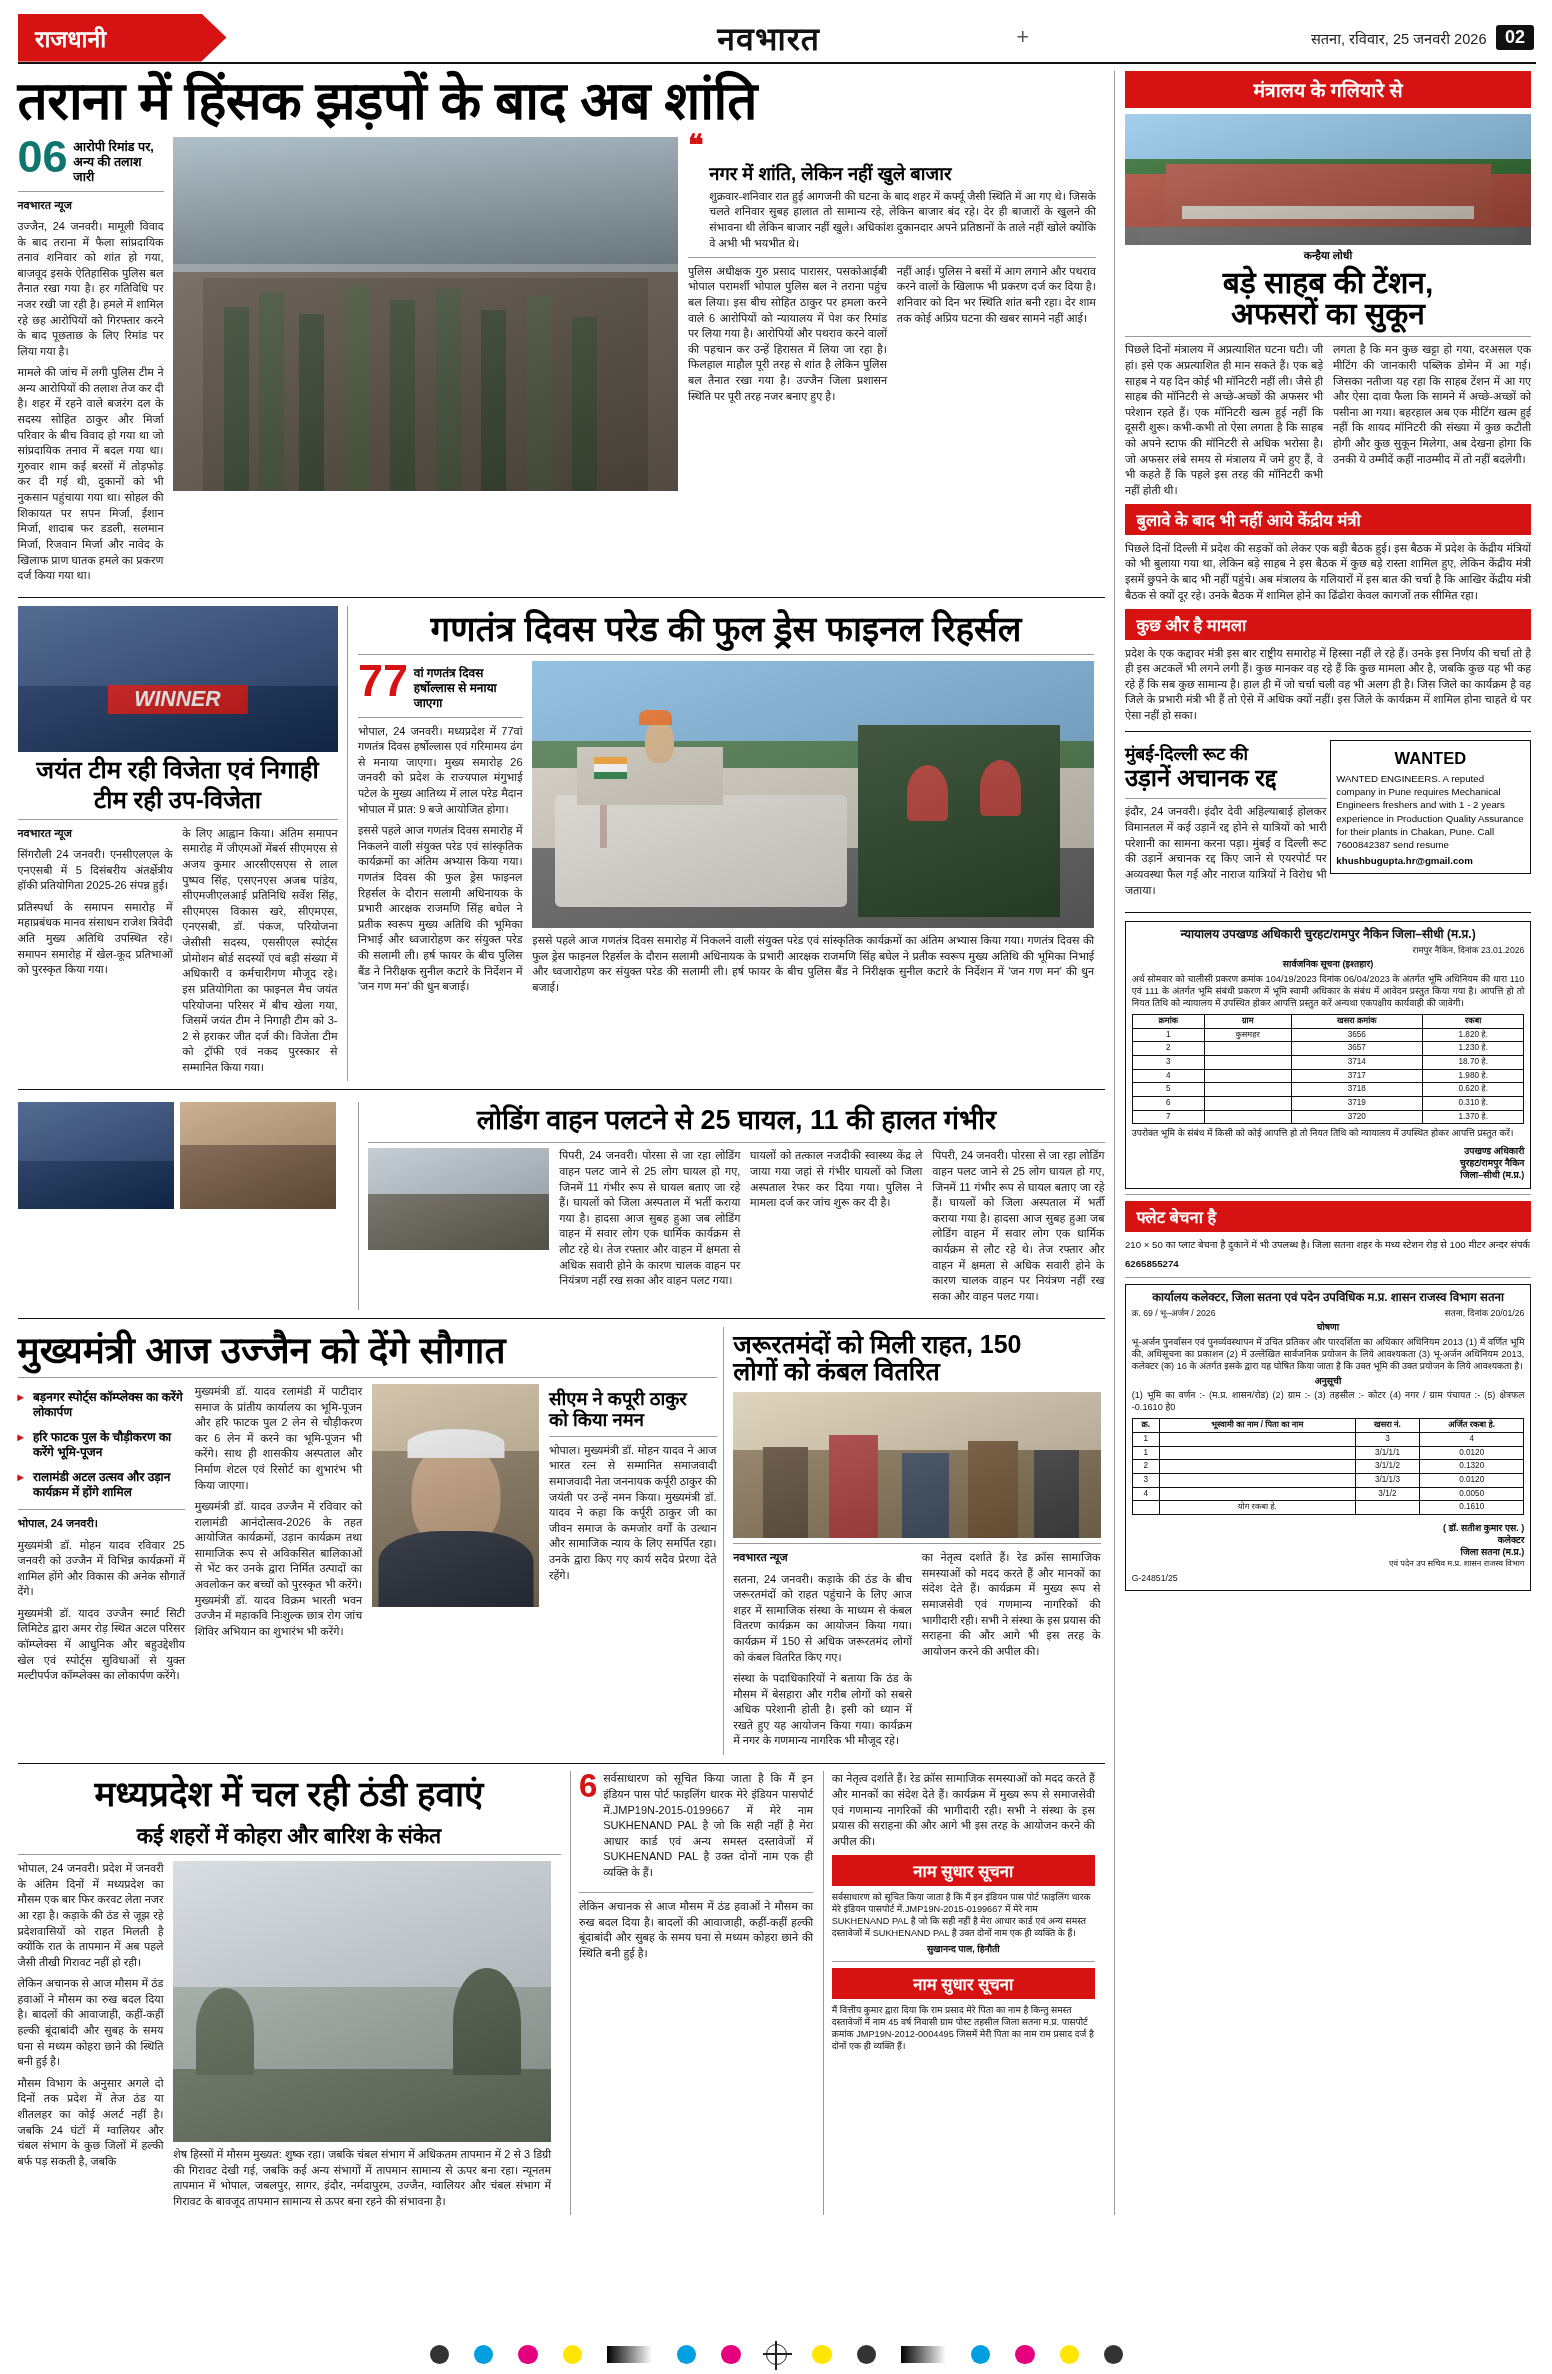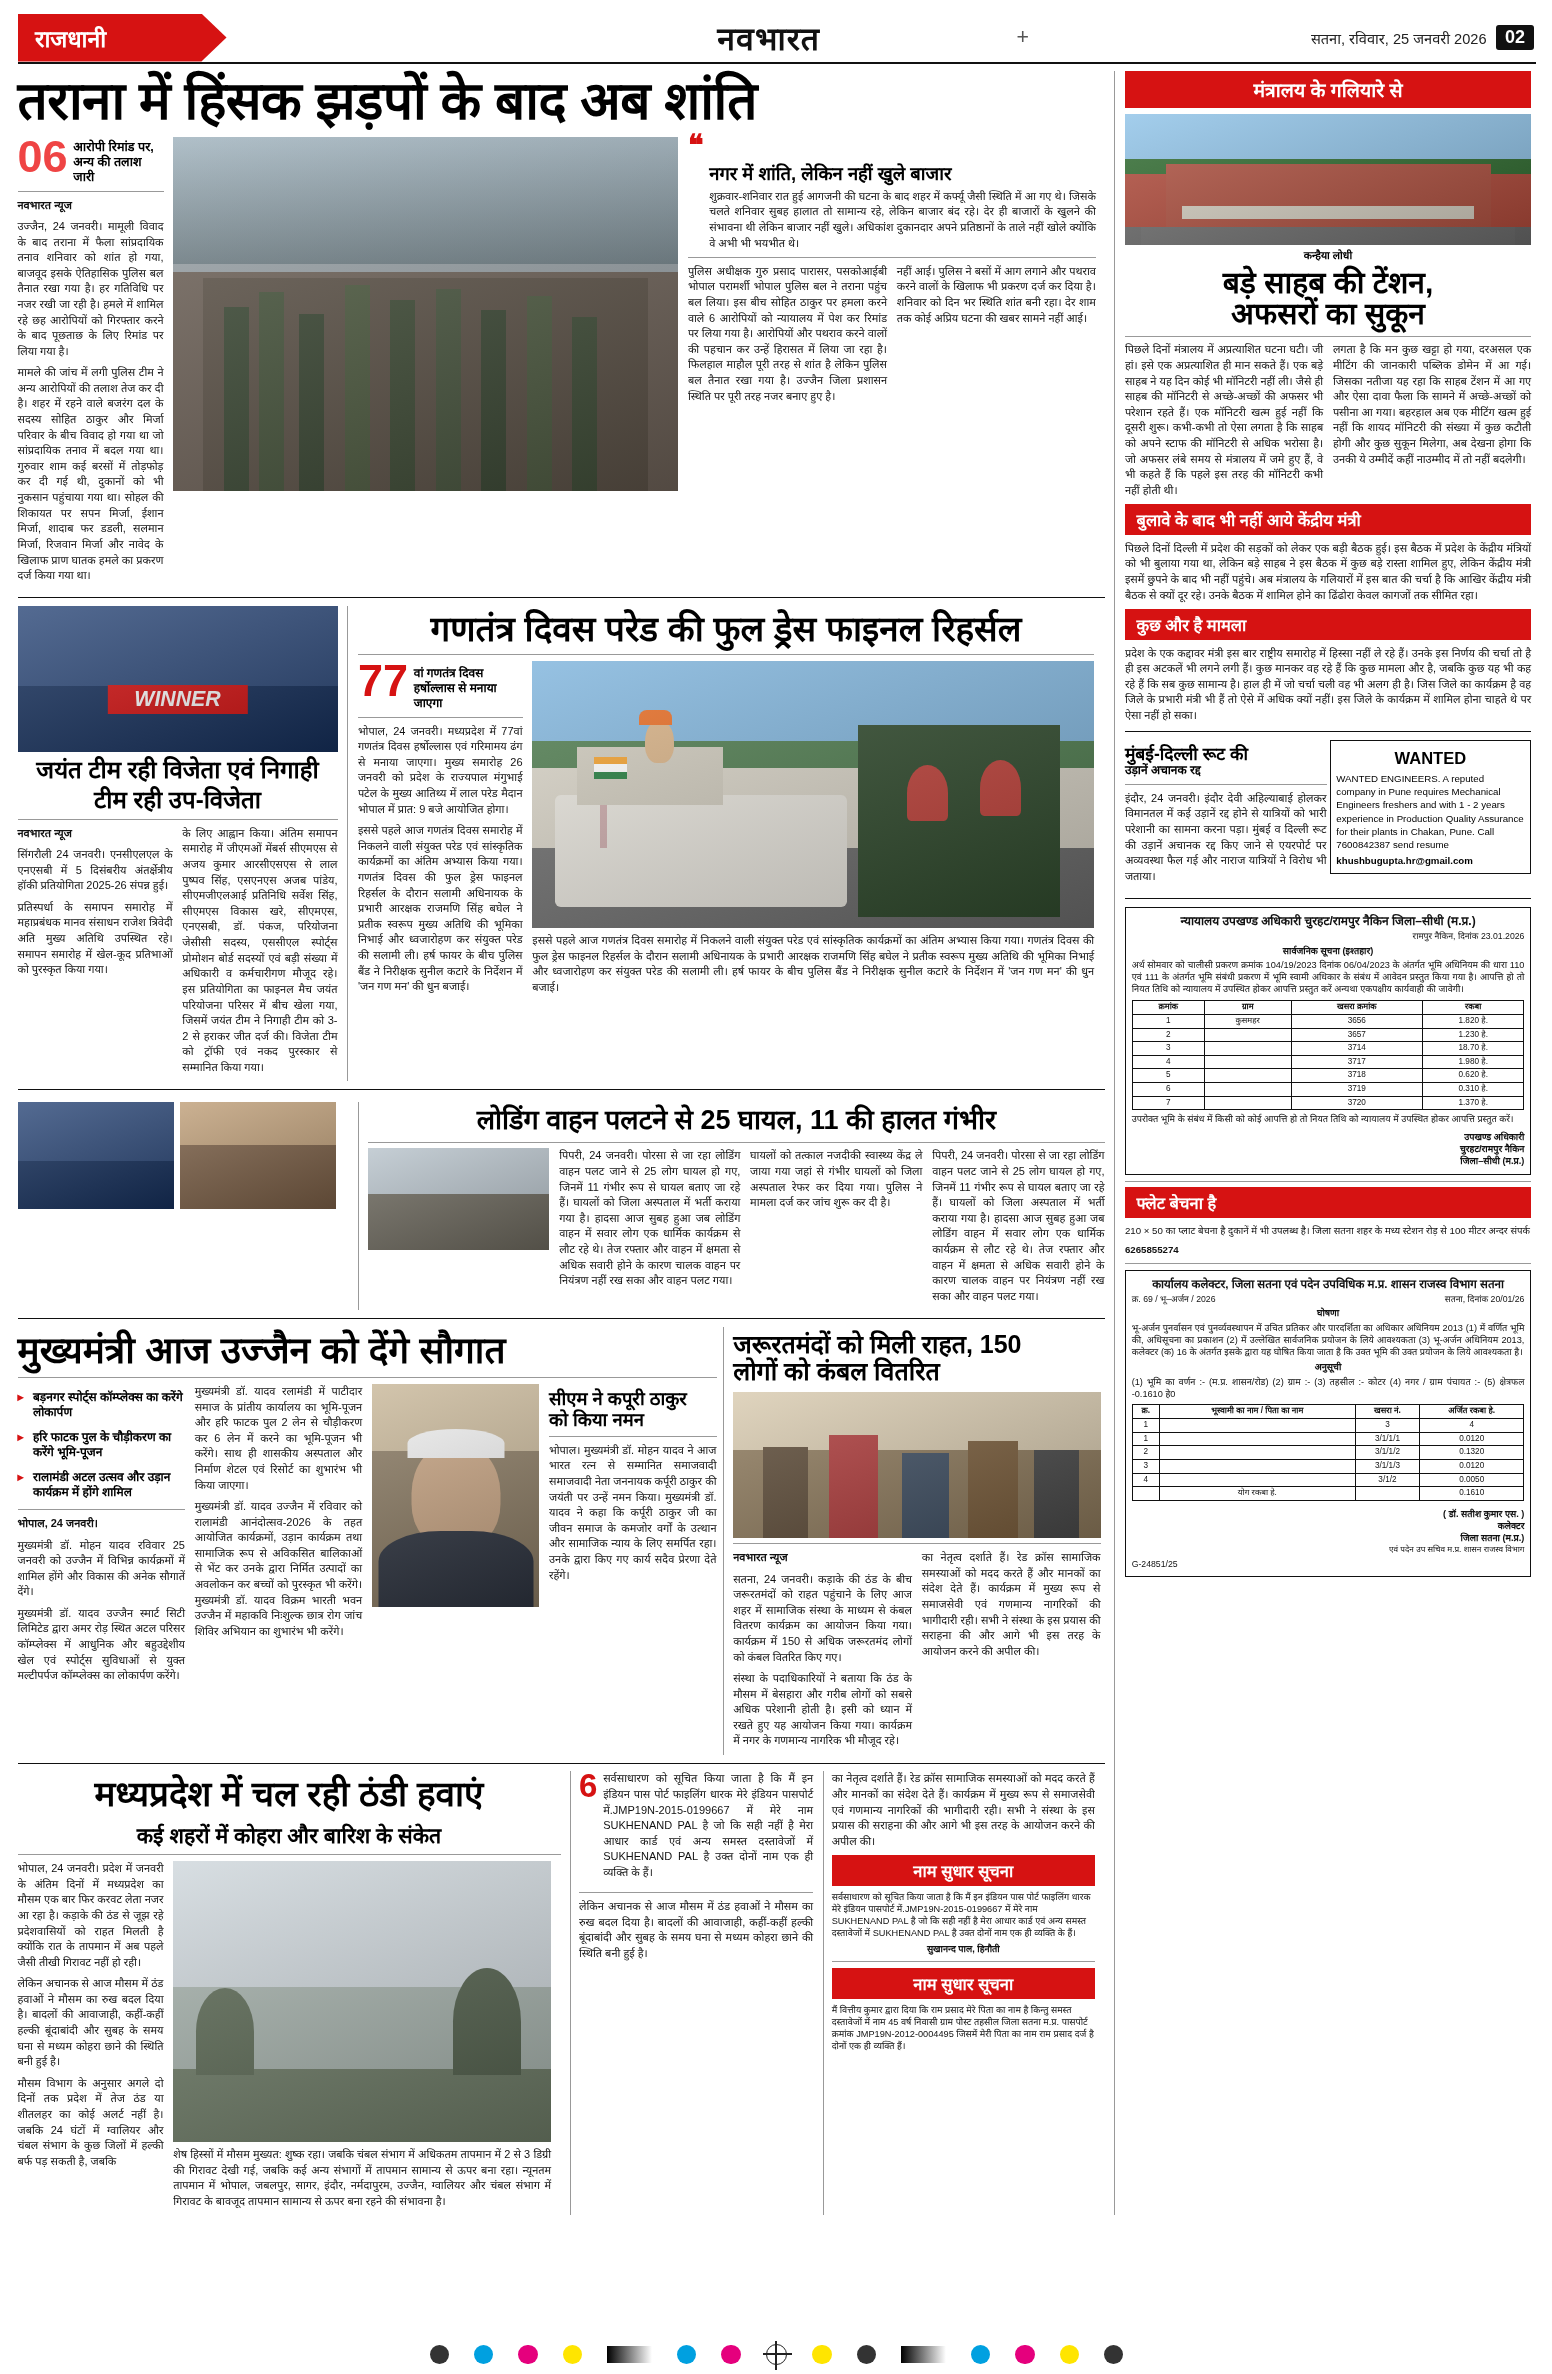--- a/index.html
+++ b/index.html
@@ -139,21 +139,21 @@
 
     <div class="col-left">
 
       <div>
         <h1 class="lead">तराना में हिंसक झड़पों के बाद अब शांति</h1>
 
         <div style="display:flex; gap:9.7px;">
 
           <div style="width:146px;">
             <div style="display:flex; align-items:flex-start; gap:5.8px;">
-              <div class="bignum" style="color:#ef4444">06</div>
+              <div class="bignum" style="color:#0f766e">06</div>
               <div style="font-size:12.6px; font-weight:bold; line-height:1.2; padding-top:2.9px;">आरोपी रिमांड पर, अन्य की तलाश जारी</div>
             </div>
             <div class="hr-thin"></div>
             <div class="bodytext">
               <p class="byline">नवभारत न्यूज</p>
               <p>उज्जैन, 24 जनवरी। मामूली विवाद के बाद तराना में फैला सांप्रदायिक तनाव शनिवार को शांत हो गया, बाजवूद इसके ऐतिहासिक पुलिस बल तैनात रखा गया है। हर गतिविधि पर नजर रखी जा रही है। हमले में शामिल रहे छह आरोपियों को गिरफ्तार करने के बाद पूछताछ के लिए रिमांड पर लिया गया है।</p>
               <p>मामले की जांच में लगी पुलिस टीम ने अन्य आरोपियों की तलाश तेज कर दी है। शहर में रहने वाले बजरंग दल के सदस्य सोहित ठाकुर और मिर्जा परिवार के बीच विवाद हो गया था जो सांप्रदायिक तनाव में बदल गया था। गुरुवार शाम कई बरसों में तोड़फोड़ कर दी गई थी, दुकानों को भी नुकसान पहुंचाया गया था। सोहल की शिकायत पर सपन मिर्जा, ईशान मिर्जा, शादाब फर डडली, सलमान मिर्जा, रिजवान मिर्जा और नावेद के खिलाफ प्राण घातक हमले का प्रकरण दर्ज किया गया था।</p>
             </div>
           </div>
 
@@ -437,21 +437,21 @@
         <div class="bodytext">
             <p>प्रदेश के एक कद्दावर मंत्री इस बार राष्ट्रीय समारोह में हिस्सा नहीं ले रहे हैं। उनके इस निर्णय की चर्चा तो है ही इस अटकलें भी लगने लगी हैं। कुछ मानकर वह रहे हैं कि कुछ मामला और है, जबकि कुछ यह भी कह रहे हैं कि सब कुछ सामान्य है। हाल ही में जो चर्चा चली वह भी अलग ही है। जिस जिले का कार्यक्रम है वह जिले के प्रभारी मंत्री भी हैं तो ऐसे में अधिक क्यों नहीं। इस जिले के कार्यक्रम में शामिल होना चाहते थे पर ऐसा नहीं हो सका।</p>
           </div>
       </div>
 
       <div class="hr-thick"></div>
 
       <div style="display:flex; gap:3px;">
         <div style="width:50%;">
           <h3 class="sub" style="font-size:17.5px;">मुंबई-दिल्ली रूट की</h3>
-          <h3 class="sub" style="font-size:12px;margin-top:-3.9px;">उड़ानें अचानक रद्द</h3>
+          <h3 class="sub" style="font-size:24px;margin-top:-3.9px;">उड़ानें अचानक रद्द</h3>
           <div class="hr-thin"></div>
           <div class="bodytext">
               <p>इंदौर, 24 जनवरी। इंदौर देवी अहिल्याबाई होलकर विमानतल में कई उड़ानें रद्द होने से यात्रियों को भारी परेशानी का सामना करना पड़ा। मुंबई व दिल्ली रूट की उड़ानें अचानक रद्द किए जाने से एयरपोर्ट पर अव्यवस्था फैल गई और नाराज यात्रियों ने विरोध भी जताया।</p>
             </div>
         </div>
         <div style="width:50%;">
           <div class="wanted">
             <div class="ttl">WANTED</div>
             <div>WANTED ENGINEERS. A reputed company in Pune requires Mechanical Engineers freshers and with 1 - 2 years experience in Production Quality Assurance for their plants in Chakan, Pune. Call 7600842387 send resume</div>
             <div style="font-weight:bold;margin-top:2.9px;word-break:break-all;">khushbugupta.hr@gmail.com</div>

